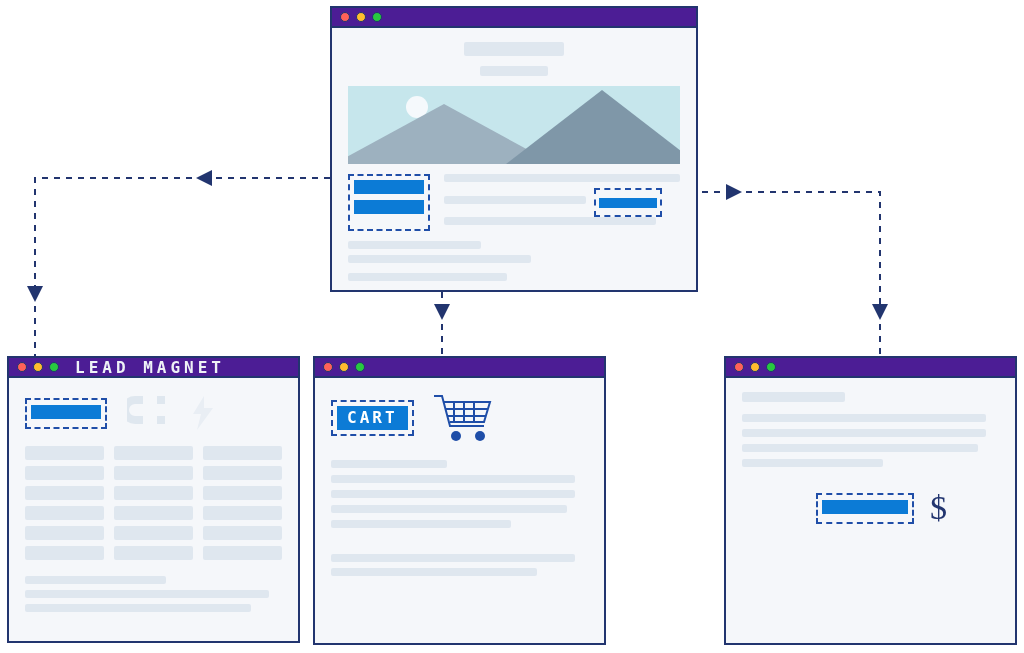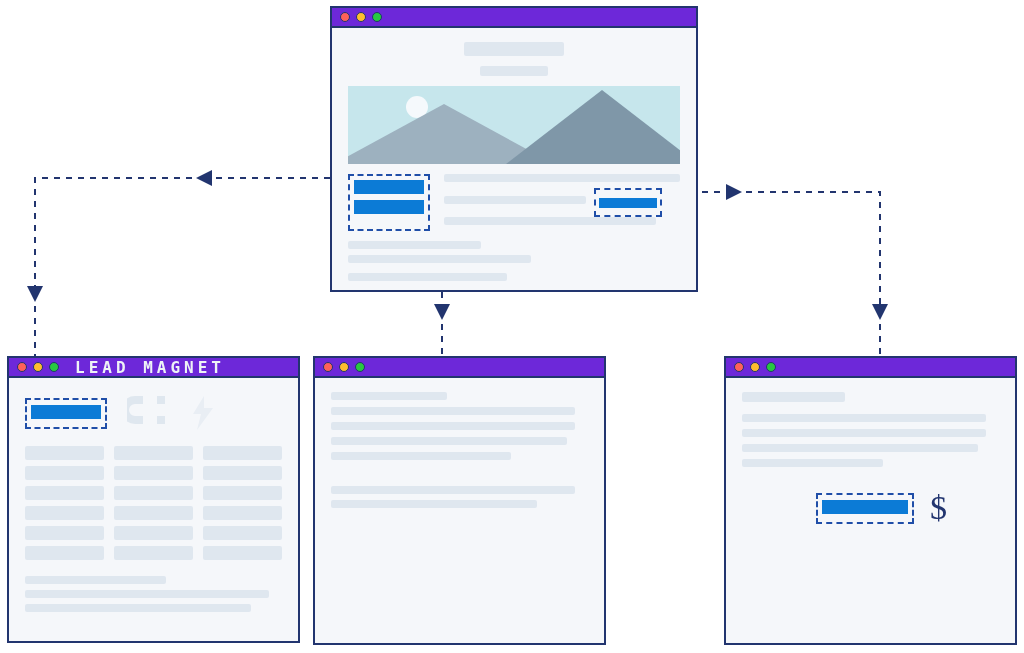--- a/index.html
+++ b/index.html
@@ -13,21 +13,21 @@
   }
 
   .window {
     position: absolute;
     background: #f5f7fa;
     border: 2px solid #22356f;
     overflow: hidden;
   }
   .title-bar {
     height: 20px;
-    background: #6d28d9;
+    background: #4c1d95;
     border-bottom: 2px solid #22356f;
     display: flex;
     align-items: center;
     padding: 0 8px;
     gap: 6px;
   }
   .traffic-light {
     width: 10px; height: 10px;
     border-radius: 50%;
     border: 1.5px solid #22356f;
@@ -253,20 +253,39 @@
   </div>
 </div>
 
 <div id="cart" class="window">
   <div class="title-bar">
     <div class="traffic-light tl-red"></div>
     <div class="traffic-light tl-yellow"></div>
     <div class="traffic-light tl-green"></div>
   </div>
   <div class="content">
+    <div class="cart-row">
+      <span class="dashed-box">
+        <span class="label-chip">CART</span>
+      </span>
+
+      <svg width="62" height="52">
+        <g fill="none" stroke="#1f4ea8" stroke-width="2">
+          <path d="M2 4 h8 l8 30 h34"></path>
+          <path d="M12 10 h46 l-6 20 h-34"></path>
+          <line x1="22" y1="10" x2="22" y2="30"></line>
+          <line x1="32" y1="10" x2="32" y2="30"></line>
+          <line x1="42" y1="10" x2="42" y2="30"></line>
+          <line x1="14" y1="17" x2="56" y2="17"></line>
+          <line x1="16" y1="24" x2="54" y2="24"></line>
+        </g>
+        <circle cx="24" cy="44" r="5" fill="#1f4ea8"></circle>
+        <circle cx="48" cy="44" r="5" fill="#1f4ea8"></circle>
+      </svg>
+    </div>
 
     <div class="lines">
       <div class="placeholder" style="width:45%"></div>
       <div class="placeholder" style="width:95%"></div>
       <div class="placeholder" style="width:95%"></div>
       <div class="placeholder" style="width:92%"></div>
       <div class="placeholder" style="width:70%"></div>
     </div>
 
     <div class="footer-lines">

